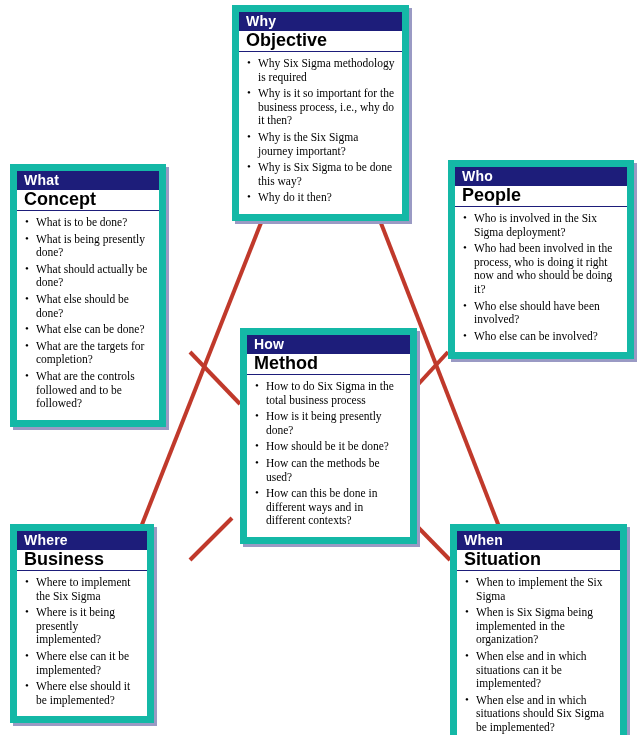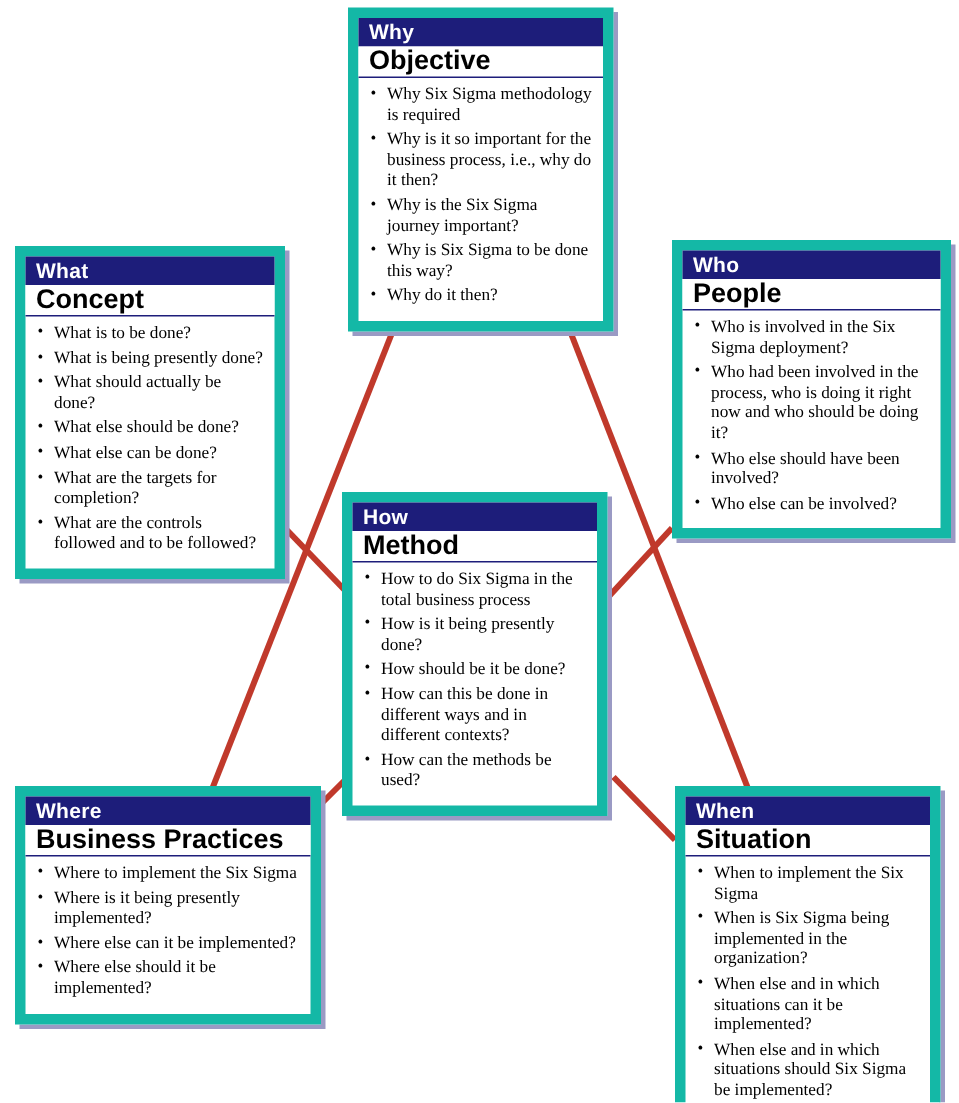--- a/index.html
+++ b/index.html
@@ -78,24 +78,24 @@
     content: "\2022";
     position: absolute;
     left: 4px;
     top: -1px;
     font-size: 11px;
     color: #000000;
   }
 
   
   #node-why    { left: 232px; top: 5px;   width: 177px; }
-  #node-what   { left: 10px;  top: 164px; width: 180px; }
+  #node-what   { left: 10px;  top: 164px; width: 156px; }
   #node-who    { left: 448px; top: 160px; width: 186px; }
-  #node-how    { left: 228px; top: 328px; width: 177px; }
-  #node-where  { left: 10px;  top: 524px; width: 204px; }
+  #node-how    { left: 240px; top: 328px; width: 177px; }
+  #node-where  { left: 10px;  top: 524px; width: 144px; }
   #node-when   { left: 450px; top: 524px; width: 177px; }
 </style>
 </head>
 <body>
 
 <div id="canvas">
 
   <svg id="connector-layer" viewBox="0 0 639 735" xmlns="http://www.w3.org/2000/svg">
       <line x1="270" y1="200" x2="128" y2="560" stroke="#c0392b" stroke-width="4" stroke-linecap="butt"></line>
       <line x1="372" y1="200" x2="512" y2="560" stroke="#c0392b" stroke-width="4" stroke-linecap="butt"></line>
@@ -149,22 +149,22 @@
   </div>
 
   <div class="node" id="node-how">
     <div class="node-title">How</div>
     <div class="node-subtitle">Method</div>
     <div class="node-body">
       <ul class="items">
           <li>How to do Six Sigma in the total business process</li>
           <li>How is it being presently done?</li>
           <li>How should be it be done?</li>
+          <li>How can the methods be used?</li>
           <li>How can this be done in different ways and in different contexts?</li>
-          <li>How can the methods be used?</li>
         </ul>
     </div>
   </div>
 
   <div class="node" id="node-where">
     <div class="node-title">Where</div>
     <div class="node-subtitle">Business Practices</div>
     <div class="node-body">
       <ul class="items">
           <li>Where to implement the Six Sigma</li>

